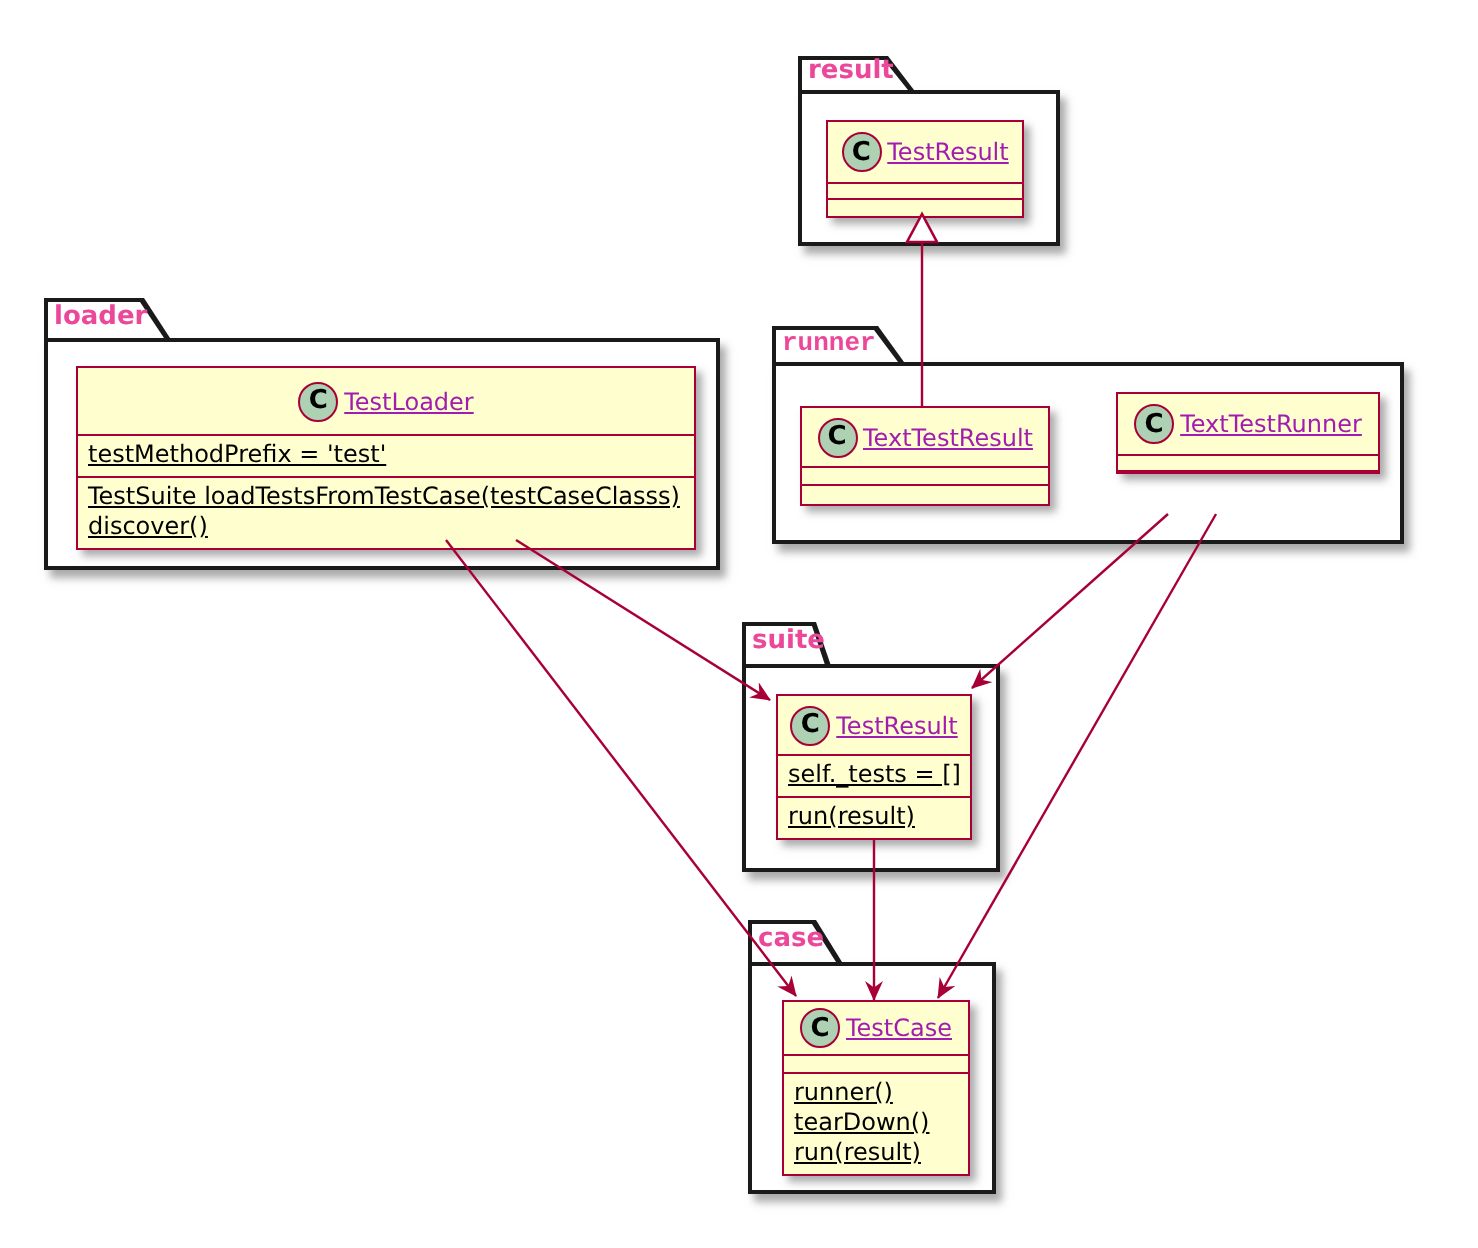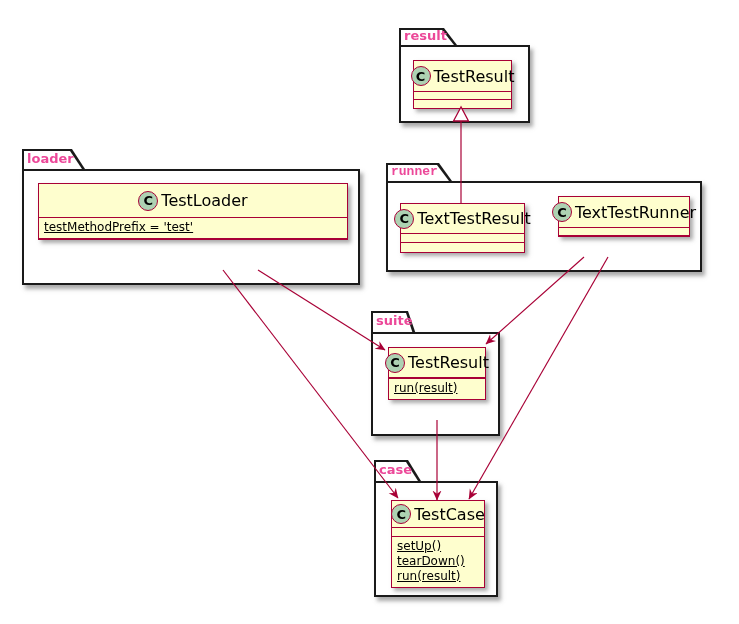--- a/index.html
+++ b/index.html
@@ -66,21 +66,21 @@
     background: #ADD1B2;
     border: 1px solid #A80036;
     display: inline-flex;
     align-items: center;
     justify-content: center;
     font-weight: bold;
     font-size: 13px;
     color: #000;
     flex: 0 0 auto;
   }
-  .cls-name { font-size: 16px; color: #000000; white-space: nowrap; }
+  .cls-name { font-size: 12px; color: #a21caf; white-space: nowrap; text-decoration: underline; }
   .sep { height: 0; border-top: 1.4px solid #A80036; }
   .rows { padding: 2px 5px 3px 5px; }
   .row { font-size: 12px; line-height: 15px; color: #000; white-space: nowrap; text-decoration: underline; }
   .empty-compartment { }
 
   
   #edges {
     position: absolute; left: 0; top: 0;
     width: 739px; height: 624px;
     z-index: 10;
@@ -141,20 +141,24 @@
   <div class="cls" style="left:38px; top:183px; width:310px;">
     <div class="cls-title" style="height:33px;">
       <span class="ccircle">C</span>
       <span class="cls-name">TestLoader</span>
     </div>
     <div class="sep"></div>
     <div class="rows">
       <div class="row">testMethodPrefix = 'test'</div>
     </div>
     <div class="sep"></div>
+    <div class="rows">
+      <div class="row">TestSuite loadTestsFromTestCase(testCaseClasss)</div>
+      <div class="row">discover()</div>
+    </div>
   </div>
 
   <div class="cls" style="left:400px; top:203px; width:125px;">
     <div class="cls-title" style="height:29px;">
       <span class="ccircle">C</span>
       <span class="cls-name">TextTestResult</span>
     </div>
     <div class="sep"></div>
     <div class="empty-compartment" style="height:8px;"></div>
     <div class="sep"></div>
@@ -170,36 +174,39 @@
     <div class="empty-compartment" style="height:7px;"></div>
     <div class="sep"></div>
   </div>
 
   <div class="cls" style="left:388px; top:347px; width:98px;">
     <div class="cls-title" style="height:29px;">
       <span class="ccircle">C</span>
       <span class="cls-name">TestResult</span>
     </div>
     <div class="sep"></div>
+    <div class="rows">
+      <div class="row">self._tests = []</div>
+    </div>
     <div class="sep"></div>
     <div class="rows">
       <div class="row">run(result)</div>
     </div>
   </div>
 
   <div class="cls" style="left:391px; top:500px; width:94px;">
     <div class="cls-title" style="height:26px;">
       <span class="ccircle">C</span>
       <span class="cls-name">TestCase</span>
     </div>
     <div class="sep"></div>
     <div class="empty-compartment" style="height:8px;"></div>
     <div class="sep"></div>
     <div class="rows">
-      <div class="row">setUp()</div>
+      <div class="row">runner()</div>
       <div class="row">tearDown()</div>
       <div class="row">run(result)</div>
     </div>
   </div>
 
   <svg id="edges" viewBox="0 0 739 624" xmlns="http://www.w3.org/2000/svg">
     <defs>
       <marker id="arrow" markerUnits="userSpaceOnUse" markerWidth="12" markerHeight="10" refX="9.5" refY="4.5" orient="auto">
         <path d="M0,0 L10,4.5 L0,9 L3.2,4.5 Z" fill="#A80036"></path>
       </marker>

